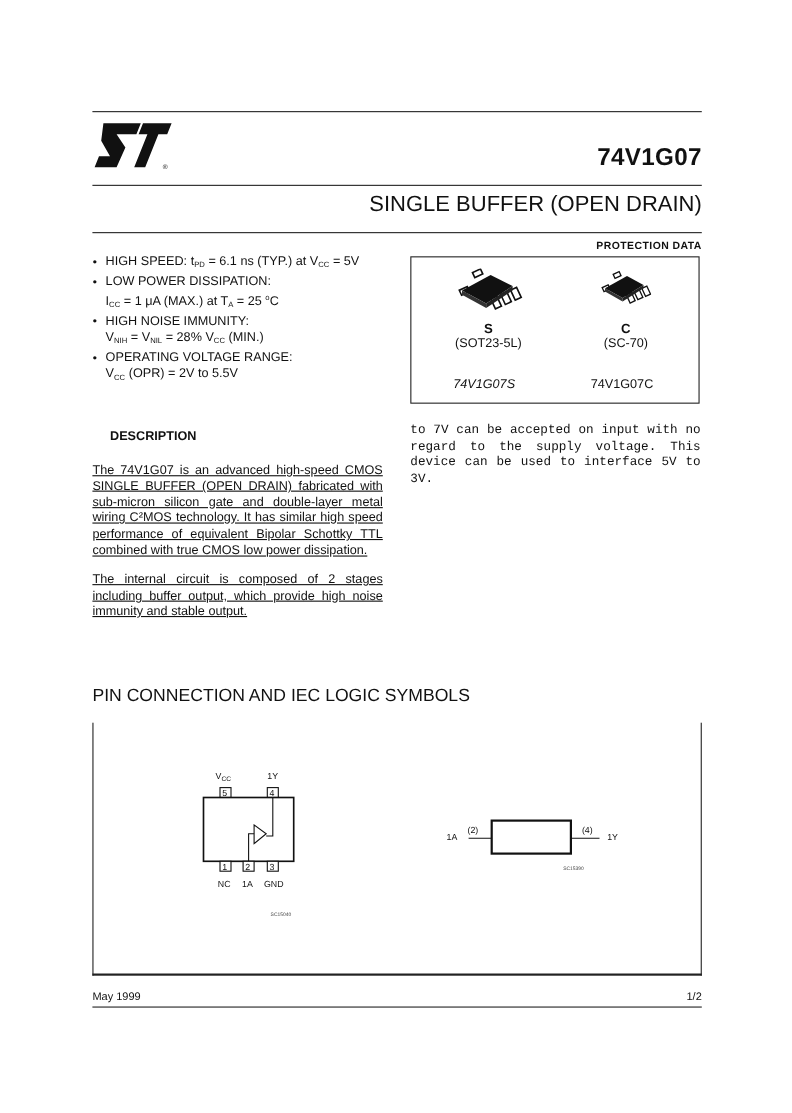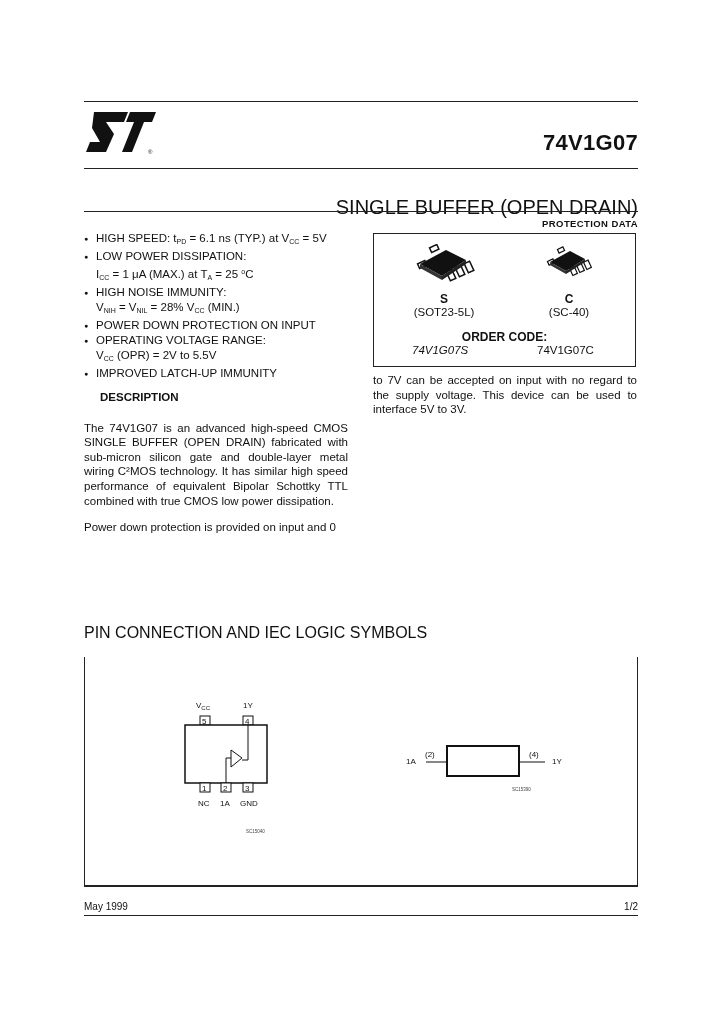--- a/index.html
+++ b/index.html
@@ -2,40 +2,40 @@
 <html><head>
 <meta charset="utf-8">
 <style>
   html, body { margin: 0; padding: 0; background: #ffffff; }
   body { width: 720px; height: 1012px; position: relative; overflow: hidden;
          font-family: "Liberation Sans", sans-serif; color: #111; }
   .abs { position: absolute; }
   .hr { position: absolute; left: 84px; width: 554px; height: 1px; background: #222; }
   .logo { left: 84px; top: 108px; width: 74px; height: 48px; }
   .part-title { right: 82px; top: 130px; font-size: 22px; font-weight: bold; letter-spacing: 0.3px; }
-  .subtitle { right: 82px; top: 196px; font-size: 20px; font-weight: normal; }
+  .subtitle { right: 82px; top: 175px; font-size: 20px; font-weight: normal; }
   .prelim { right: 82px; top: 218px; font-size: 9.5px; font-weight: bold; letter-spacing: 0.4px; }
 
   .features { left: 84px; top: 231px; width: 280px; font-size: 11.5px; line-height: 15px; }
   .feat { position: relative; padding-left: 12px; }
   .feat .bullet { position: absolute; left: 0; top: 0; font-size: 7px; }
   .feat .sub { display: block; }
   sub { font-size: 7px; vertical-align: -2px; }
   sup { font-size: 7px; vertical-align: 4px; }
 
   .pkgbox { left: 373px; top: 233px; width: 263px; height: 134px; border: 1.5px solid #222; box-sizing: border-box; }
   .pkg-letter { font-size: 12px; font-weight: bold; text-align: center; width: 110px; }
   .pkg-name { font-size: 11.5px; text-align: center; width: 110px; }
   .order-title { font-size: 12px; font-weight: bold; text-align: center; }
   .order-code { font-size: 11.5px; }
 
   .desc { left: 84px; top: 374px; width: 264px; font-size: 11.5px; line-height: 14.6px; text-align: justify; }
   .desc h3 { margin: 16px; font-size: 11.5px; font-weight: bold; }
-  .desc p { margin: 12px 0 2px 0; }
-  .desc2 { left: 373px; top: 373px; width: 264px; font-size: 11.5px; line-height: 14.6px; text-align: justify; }
+  .desc p { margin: 12px 0 2px 0; text-decoration: underline; }
+  .desc2 { left: 373px; top: 385px; width: 264px; font-size: 11.5px; line-height: 14.6px; text-align: justify; font-family: Liberation Mono, monospace; }
 
   .sec-title { left: 84px; top: 624px; font-size: 16px; font-weight: normal; }
   .diagbox { left: 84px; top: 657px; width: 554px; height: 230px; border-left: 1px solid #222; border-right: 1px solid #222; border-bottom: 2px solid #222; box-sizing: border-box; }
 
   .footer-left { left: 84px; top: 901px; font-size: 10px; }
   .footer-right { right: 82px; top: 901px; font-size: 10px; }
   .svgtext { font-family: "Liberation Sans", sans-serif; }
 </style>
 </head>
 <body>
@@ -51,23 +51,21 @@
 <div class="abs part-title">74V1G07</div>
 <div class="hr" style="top:168px;"></div>
 <div class="abs subtitle">SINGLE BUFFER (OPEN DRAIN)</div>
 <div class="hr" style="top:211px;"></div>
 <div class="abs prelim">PROTECTION DATA</div>
 
 <div class="abs features">
   <div class="feat"><span class="bullet">●</span><span>HIGH SPEED: t<sub>PD</sub> = 6.1 ns (TYP.) at V<sub>CC</sub> = 5V</span></div>
   <div class="feat"><span class="bullet">●</span><span>LOW POWER DISSIPATION:<span class="sub">I<sub>CC</sub> = 1 μA (MAX.) at T<sub>A</sub> = 25 <sup>o</sup>C</span></span></div>
   <div class="feat"><span class="bullet">●</span><span>HIGH NOISE IMMUNITY:<span class="sub">V<sub>NIH</sub> = V<sub>NIL</sub> = 28% V<sub>CC</sub> (MIN.)</span></span></div>
-  <div class="feat"><span class="bullet">●</span><span>POWER DOWN PROTECTION ON  INPUT</span></div>
   <div class="feat"><span class="bullet">●</span><span>OPERATING VOLTAGE RANGE:<span class="sub">V<sub>CC</sub> (OPR) = 2V to 5.5V</span></span></div>
-  <div class="feat"><span class="bullet">●</span><span>IMPROVED LATCH-UP IMMUNITY</span></div>
 </div>
 
 <div class="abs pkgbox">
   <svg class="abs" style="left:38px;top:10px;" width="64" height="42" viewBox="0 0 64 42">
     <g fill="#fff" stroke="#111" stroke-width="1.5">
       <rect x="6" y="18" width="8" height="5" transform="rotate(-25 10 20)"></rect>
       <rect x="18" y="2" width="8" height="5" transform="rotate(-25 22 4)"></rect>
       <rect x="36" y="26" width="6" height="10" transform="rotate(-25 39 31)"></rect>
       <rect x="45" y="22" width="6" height="10" transform="rotate(-25 48 27)"></rect>
       <rect x="54" y="18" width="6" height="10" transform="rotate(-25 57 23)"></rect>
@@ -85,31 +83,30 @@
       <rect x="41" y="15" width="5" height="8" transform="rotate(-25 43 19)"></rect>
     </g>
     <path d="M6 16 L26 5 L41 13 L22 25 Z" fill="#111"></path>
     <path d="M6 16 L22 25 L22 28 L6 19 Z" fill="#333"></path>
     <path d="M22 25 L41 13 L41 16 L22 28 Z" fill="#222"></path>
   </svg>
 
   <div class="abs pkg-letter" style="left:15px;top:58px;">S</div>
   <div class="abs pkg-name" style="left:15px;top:72px;">(SOT23-5L)</div>
   <div class="abs pkg-letter" style="left:140px;top:58px;">C</div>
-  <div class="abs pkg-name" style="left:140px;top:72px;">(SC-40)</div>
+  <div class="abs pkg-name" style="left:140px;top:72px;">(SC-70)</div>
 
-  <div class="abs order-title" style="left:0;width:261px;top:96px;">ORDER CODE:</div>
   <div class="abs order-code" style="left:38px;top:110px;font-style:italic;">74V1G07S</div>
   <div class="abs order-code" style="left:163px;top:110px;">74V1G07C</div>
 </div>
 
 <div class="abs desc">
   <h3>DESCRIPTION</h3>
   <p>The 74V1G07 is an advanced high-speed CMOS SINGLE BUFFER (OPEN DRAIN) fabricated with sub-micron silicon gate and double-layer metal wiring C²MOS technology. It has similar high speed performance of equivalent Bipolar Schottky TTL combined with true CMOS low power dissipation.</p>
-  <p style="text-align:left;">Power down protection is provided on input and 0</p>
+  <p>The internal circuit is composed of 2 stages including buffer output, which provide high noise immunity and stable output.</p>
 </div>
 <div class="abs desc2">to 7V can be accepted on input with no regard to the supply voltage. This device can be used to interface 5V to 3V.</div>
 
 <div class="abs sec-title">PIN CONNECTION AND IEC LOGIC SYMBOLS</div>
 <div class="abs diagbox"></div>
 
 <svg class="abs" style="left:170px;top:698px;" width="120" height="140" viewBox="0 0 120 140">
   <text x="26" y="10" font-size="8" class="svgtext" fill="#111">V<tspan font-size="6" dy="2">CC</tspan></text>
   <text x="73" y="10" font-size="8" class="svgtext" fill="#111">1Y</text>
   <rect x="30" y="18" width="10" height="9" fill="#fff" stroke="#111" stroke-width="1"></rect>

